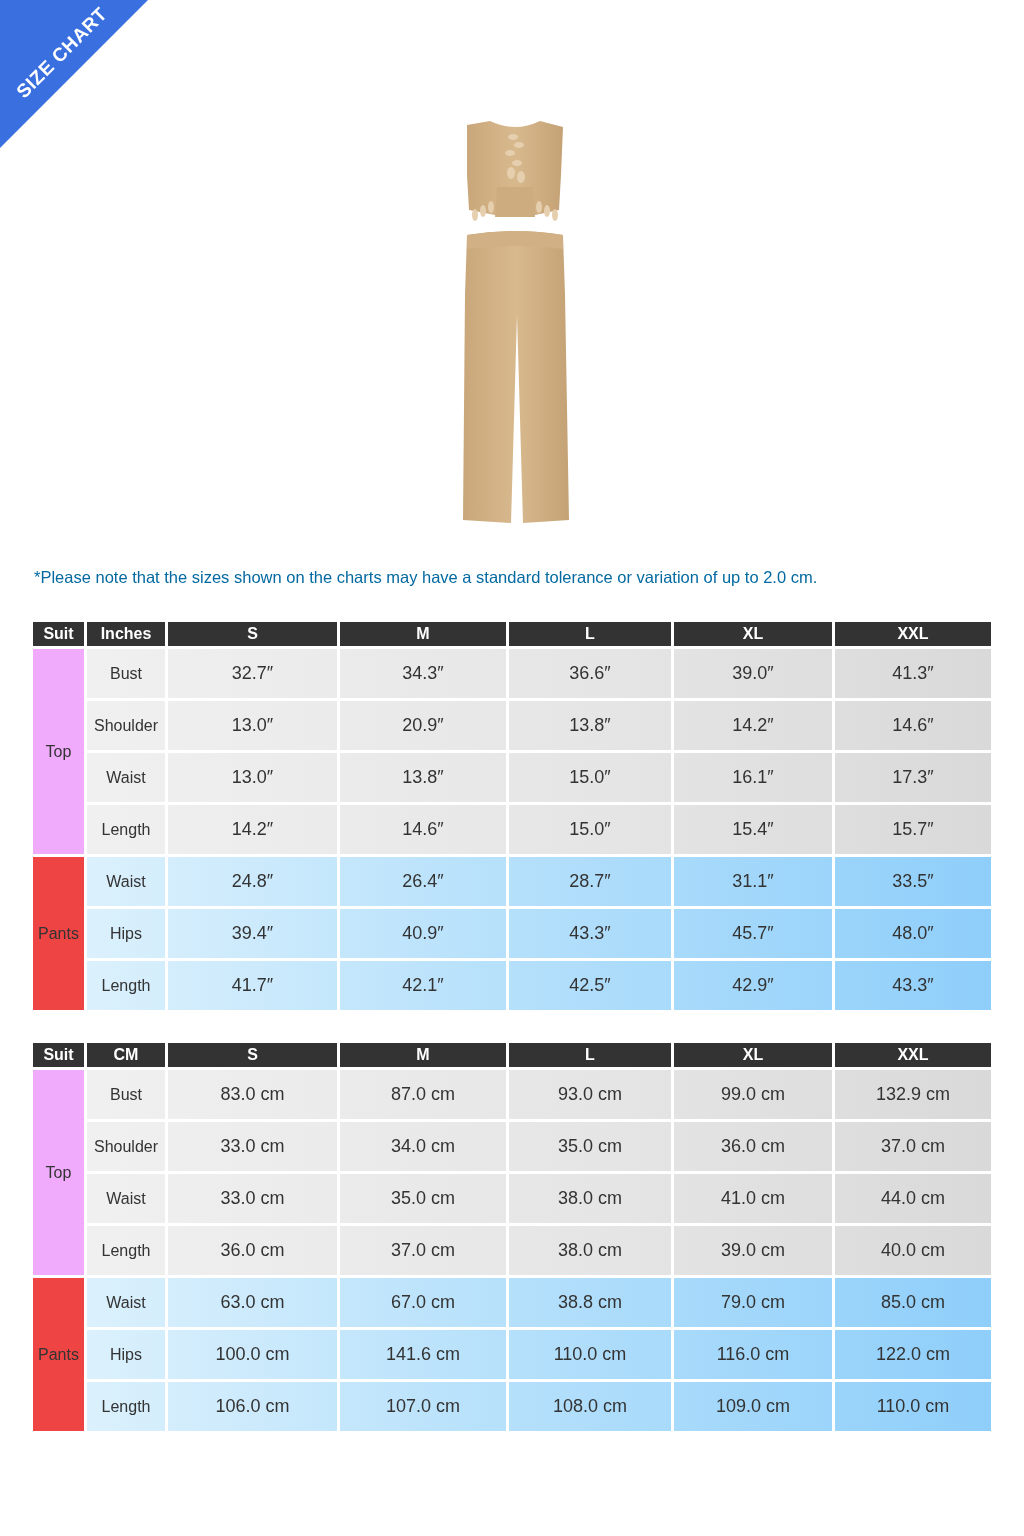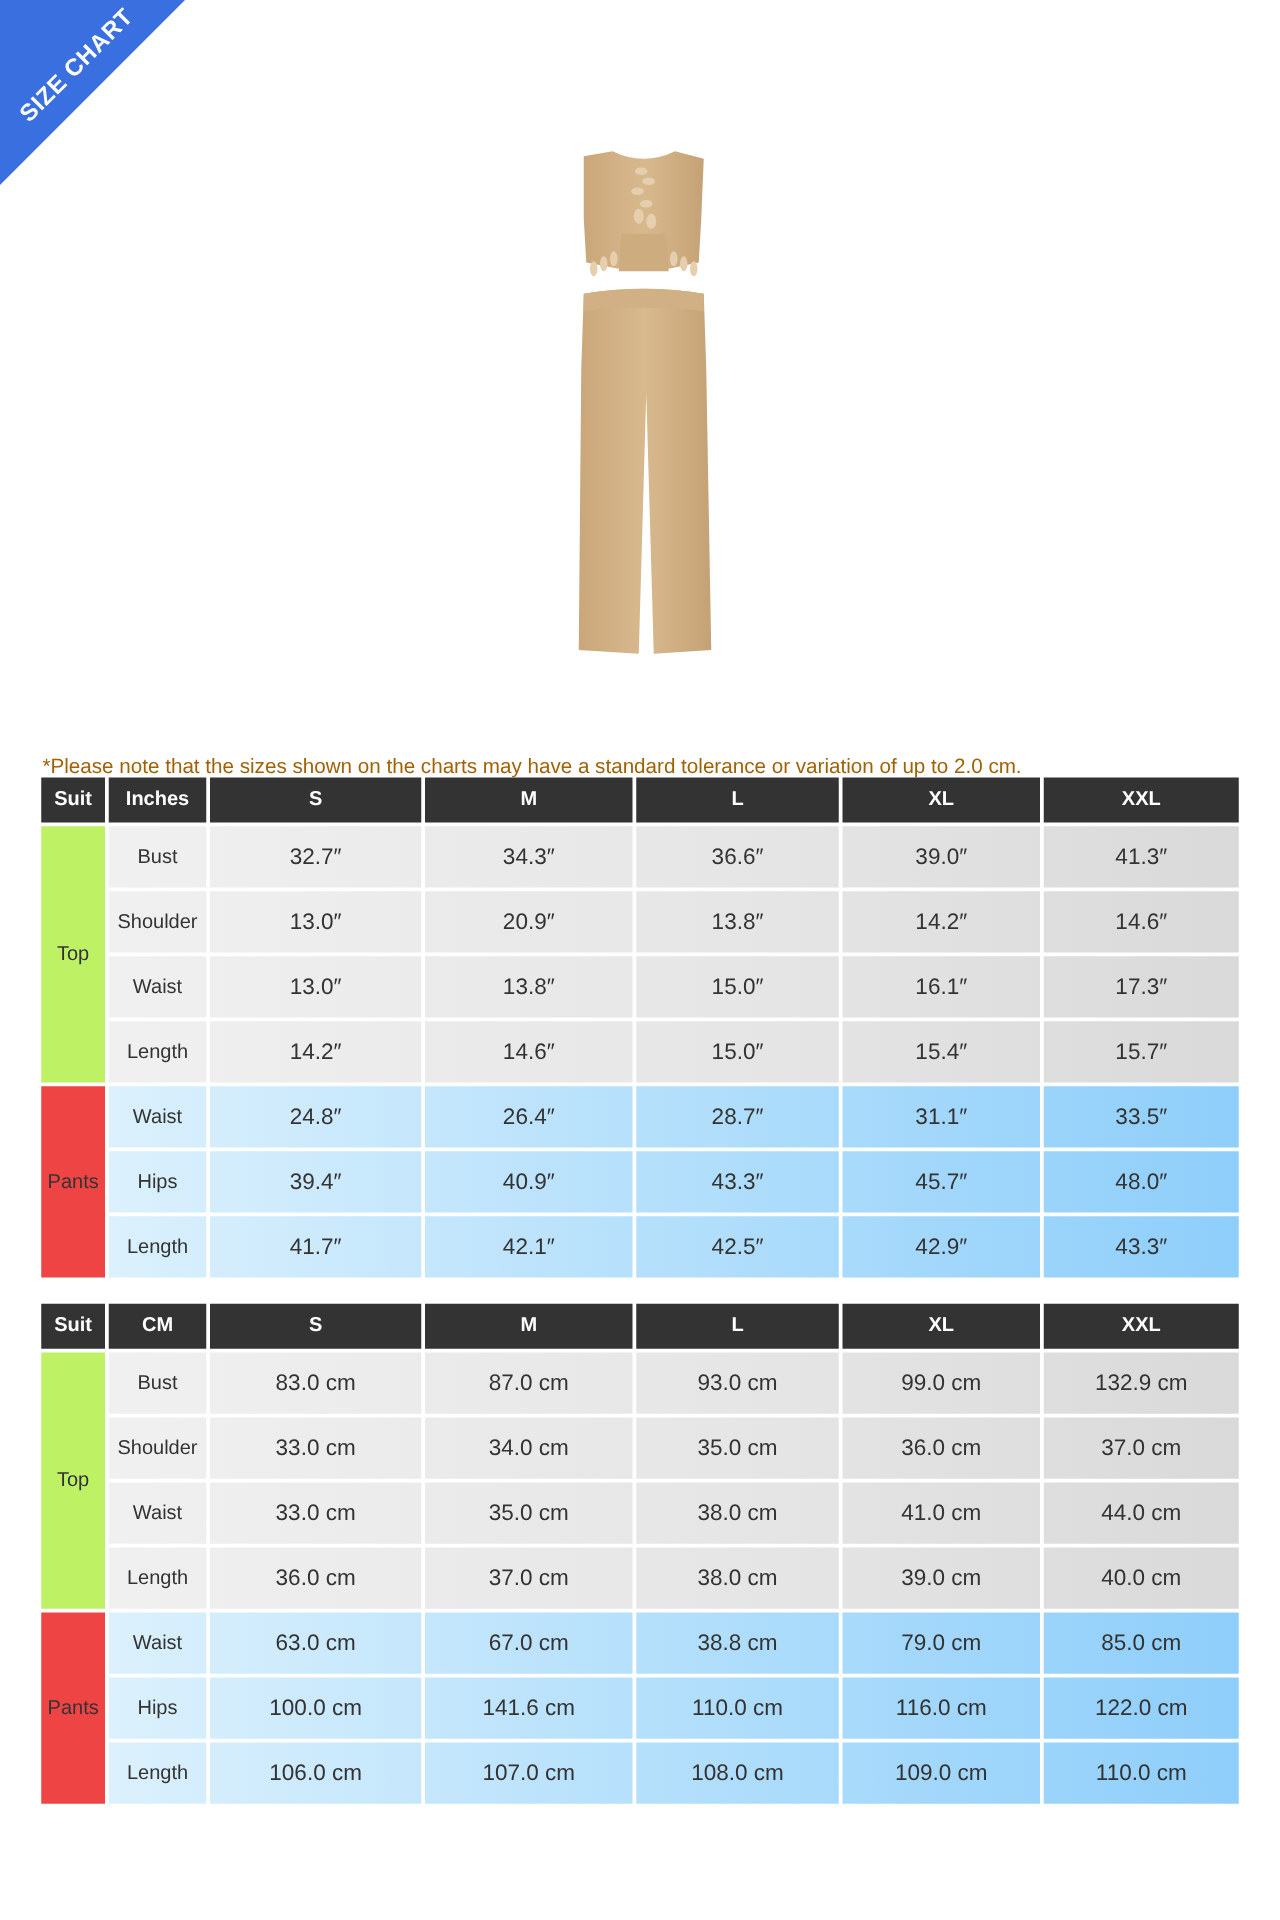--- a/index.html
+++ b/index.html
@@ -16,38 +16,38 @@
   }
   .corner-banner .txt {
     position: absolute; left: -8px; top: 42px; width: 140px; text-align: center;
     transform: rotate(-45deg); color: #ffffff; font-weight: bold; font-size: 19px; letter-spacing: 0.5px;
     white-space: nowrap;
   }
   .product {
     position: absolute; left: 455px; top: 115px; width: 120px; height: 420px;
   }
   .note {
-    position: absolute; left: 34px; top: 604px; font-size: 16.5px; color: #a16207; white-space: nowrap;
+    position: absolute; left: 34px; top: 568px; font-size: 16.5px; color: #0369a1; white-space: nowrap;
   }
   table.size {
     position: absolute; left: 33px; border-collapse: separate; border-spacing: 3px;
     table-layout: fixed; width: 960px; margin-left: -3px;
   }
   table.size th {
-    background: #333333; color: #ffffff; font-weight: bold; font-size: 16px; height: 36px; padding: 0;
+    background: #333333; color: #ffffff; font-weight: bold; font-size: 16px; height: 24px; padding: 0;
     text-align: center;
   }
   table.size td {
     height: 49px; padding: 0; text-align: center; font-size: 18px; color: #333333;
   }
   table.size td.lbl { font-size: 16px; }
   table.size td.grp { font-size: 16px; }
   tr.top td { background: linear-gradient(90deg, #f2f2f2 0%, #e5e5e5 60%, #d8d8d8 100%); background-attachment: fixed; }
   tr.pants td { background: linear-gradient(90deg, #e3f4fd 0%, #b5e0fb 50%, #8ccdfa 100%); background-attachment: fixed; }
-  tr.top td.grp { background: #bef264; }
+  tr.top td.grp { background: #f0abfc; }
   tr.pants td.grp { background: #ef4444; }
   .c-suit { width: 51px; } .c-unit { width: 78px; } .c-s { width: 169px; } .c-m { width: 166px; }
   .c-l { width: 162px; } .c-xl { width: 158px; } .c-xxl { width: 156px; }
 </style>
 </head>
 <body>
 
 <div class="corner-banner">
   <div class="tri"></div>
   <div class="txt">SIZE CHART</div>

